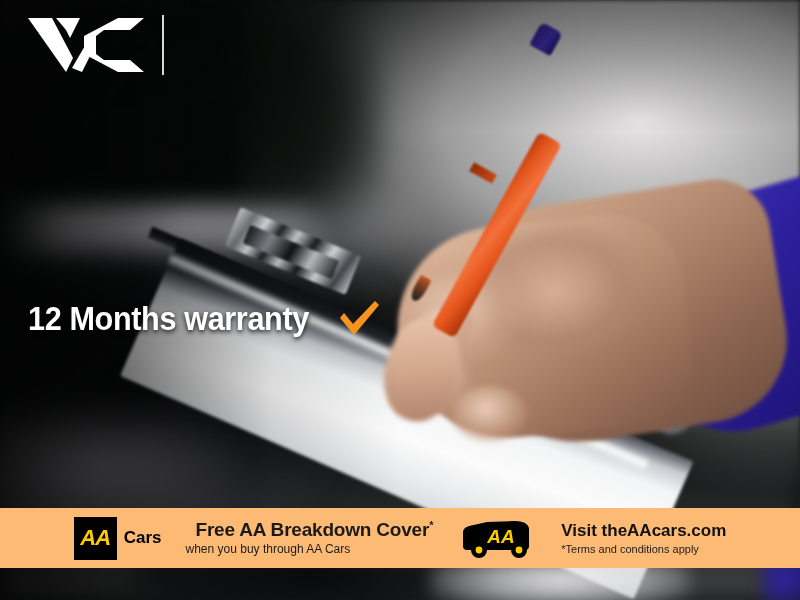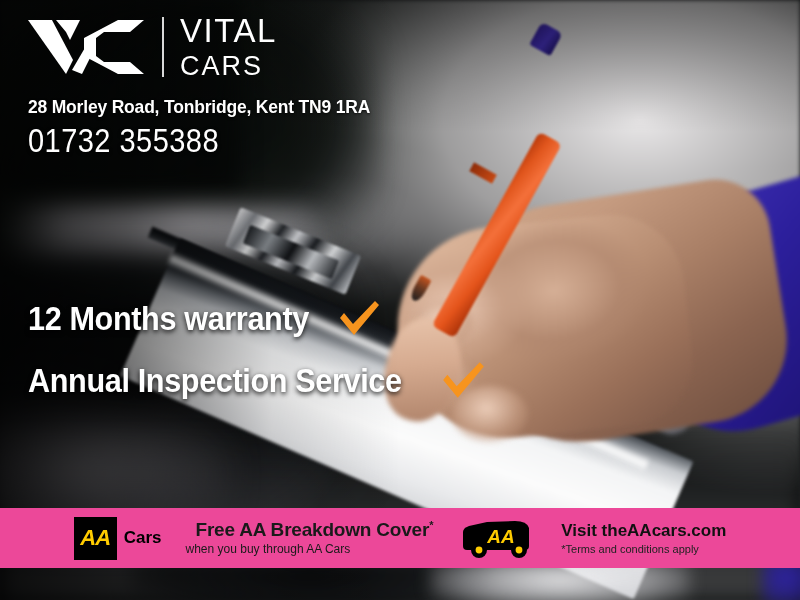--- a/index.html
+++ b/index.html
@@ -269,21 +269,21 @@
     transform:scaleX(0.9); transform-origin:left center;
     text-shadow:0 2px 6px rgba(0,0,0,0.9);
     white-space:nowrap;
   }
   .tick { margin-left:-4px; flex:0 0 auto; }
   .tick svg { display:block; }
 
   
   .aa-banner {
     position:absolute; left:0; top:508px; width:800px; height:60px;
-    background:#ec4899;
+    background:#fdba74;
     display:flex; align-items:center; justify-content:center;
   }
   .aa-inner {
     display:flex; align-items:center; gap:14px;
   }
   .aa-cars-logo { display:flex; align-items:center; gap:7px; }
   .aa-square {
     width:43px; height:43px; background:#000000;
     display:flex; align-items:center; justify-content:center;
   }
@@ -378,51 +378,35 @@
   <div class="logo-block">
     <svg class="vc-mark" viewBox="0 0 120 62">
       <path d="M2 4 L26 4 L47 44 L40 58 L2 4 Z" fill="#ffffff"></path>
       <path d="M30 4 L54 4 L44 24 L40 16 Z" fill="#ffffff"></path>
       <path d="M46 54 L60 30 L70 30 L56 58 Z" fill="#ffffff"></path>
       <path d="M58 22 L92 4 L118 4 L104 16 L78 16 L70 22 Z" fill="#ffffff"></path>
       <path d="M58 22 L70 22 L70 40 L58 40 Z" fill="#ffffff"></path>
       <path d="M58 40 L70 40 L78 46 L104 46 L118 58 L92 58 L58 40 Z" fill="#ffffff"></path>
     </svg>
     <div class="logo-divider"></div>
-    <div class="logo-words">
-      <span class="logo-vital">VITAL</span>
-      <span class="logo-cars">CARS</span>
-    </div>
   </div>
 
-  <div class="contact">
-    <div class="address">28 Morley Road, Tonbridge, Kent TN9 1RA</div>
-    <div class="phone">01732 355388</div>
-  </div>
 
   <div class="features">
 
 
     <div class="feature-row">
       <span class="feature-text">12 Months warranty</span>
       <span class="tick">
         <svg width="46" height="40" viewBox="0 0 46 40">
           <path d="M4 20 L8 15 L17 26 L39 3 L43 7 L18 37 Z" fill="#F7941E"></path>
         </svg>
       </span>
     </div>
 
-    <div class="feature-row">
-      <span class="feature-text">Annual Inspection Service</span>
-      <span class="tick">
-        <svg width="48" height="42" viewBox="0 0 46 40">
-          <path d="M4 20 L8 15 L17 26 L39 3 L43 7 L18 37 Z" fill="#F7941E"></path>
-        </svg>
-      </span>
-    </div>
 
   </div>
 
   <div class="aa-banner">
     <div class="aa-inner">
 
       <div class="aa-cars-logo">
         <span class="aa-square">
           <span class="aa-square-text">AA</span>
         </span>

